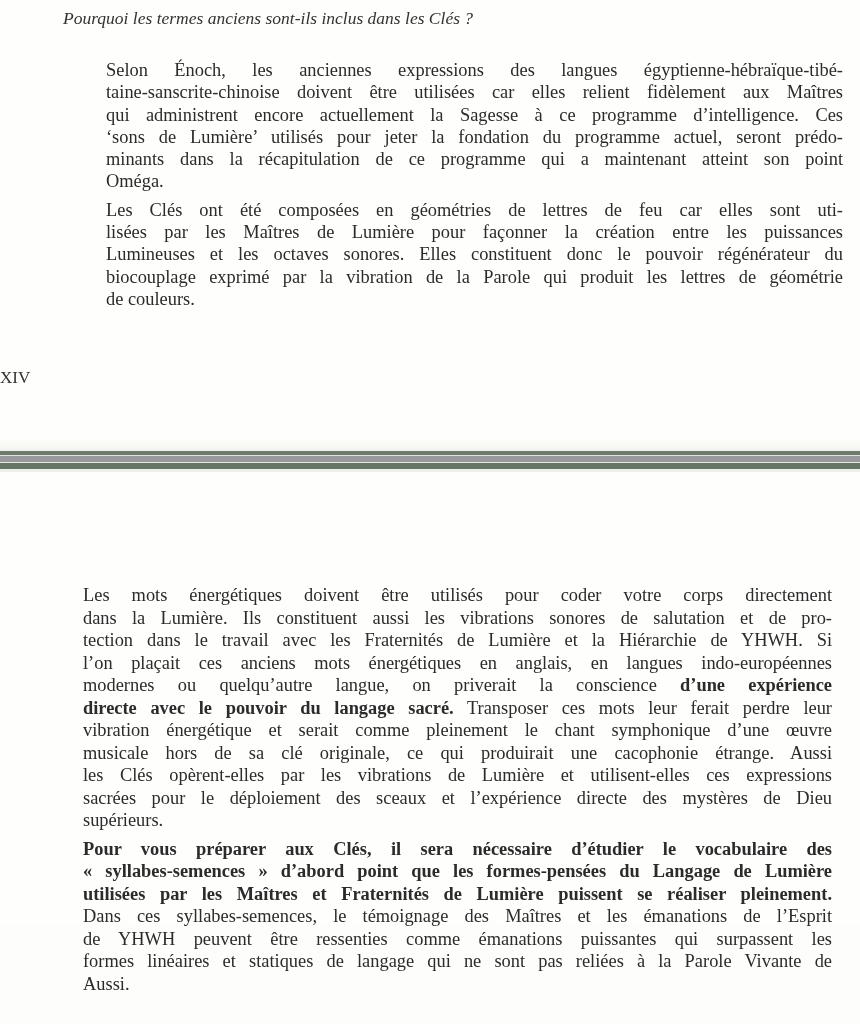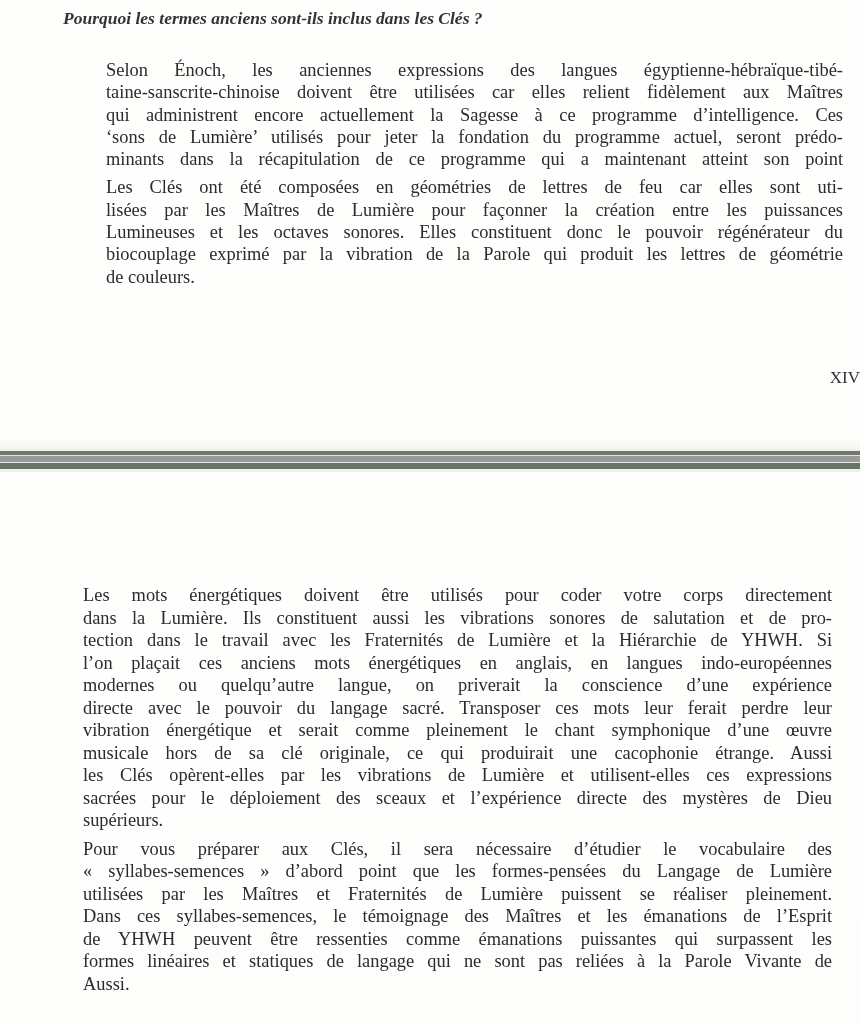--- a/index.html
+++ b/index.html
@@ -14,36 +14,35 @@
     background: #fefefc;
   }
   .page-bottom {
     position: absolute; left: 0; top: 472px; width: 860px; height: 452px;
     background: #fefefd;
   }
   .heading {
     position: absolute; left: 63px; top: 7px;
     font-style: italic; font-size: 17.5px; line-height: 22px;
     color: #333;
-    font-weight: bold;
   }
   .text-block {
     position: absolute; text-align: justify;
     font-size: 18.4px; line-height: 22.3px; color: #2b2b2b;
     hyphens: manual;
   }
   .top-block { left: 63px; top: 53px; width: 786px; }
   .bottom-block { left: 40px; top: 106px; width: 798px; line-height: 22.5px; }
   .para { margin: 6px; text-indent: 37px; }
   .line { display: block; text-align: justify; text-align-last: justify; white-space: nowrap; }
   .line.last { text-align-last: left; }
-  .bold { font-weight: normal; }
+  .bold { font-weight: bold; }
   .page-number {
     position: absolute; left: 0; width: 860px; top: 368px;
-    text-align: right; font-size: 17px; color: #333;
+    text-align: left; font-size: 17px; color: #333;
   }
   .separator {
     position: absolute; left: 0; top: 440px; width: 860px; height: 32px;
     background: linear-gradient(#fbfbf8 0, #f6f7f3 8px, #f0f1ec 10px);
   }
   .band-dark-1 { position: absolute; left: 0; top: 11px; width: 860px; height: 5px; background: #6e7b6c; }
   .band-light-1 { position: absolute; left: 0; top: 15px; width: 860px; height: 1px; background: #e3e4dd; }
   .band-grey { position: absolute; left: 0; top: 16px; width: 860px; height: 6px; background: #9a9a9e; }
   .band-light-2 { position: absolute; left: 0; top: 22px; width: 860px; height: 1px; background: #e8e8e2; }
   .band-dark-2 { position: absolute; left: 0; top: 23px; width: 860px; height: 6px; background: #667565; }
@@ -55,20 +54,21 @@
 <div class="page-top">
   <div class="heading">Pourquoi les termes anciens sont-ils inclus dans les Clés ?</div>
 
   <div class="text-block top-block">
     <p class="para">
       <span class="line">Selon Énoch, les anciennes expressions des langues égyptienne-hébraïque-tibé-</span>
       <span class="line">taine-sanscrite-chinoise doivent être utilisées car elles relient fidèlement aux Maîtres</span>
       <span class="line">qui  administrent encore actuellement la Sagesse à ce programme d’intelligence. Ces</span>
       <span class="line">‘sons de Lumière’ utilisés pour jeter la fondation du programme actuel, seront prédo-</span>
       <span class="line">minants dans la récapitulation de ce programme qui a maintenant atteint son point</span>
+      <span class="line last">Oméga.</span>
     </p>
     <p class="para">
       <span class="line">Les Clés ont été composées en géométries de lettres de feu car elles sont uti-</span>
       <span class="line">lisées par les Maîtres de Lumière pour façonner la création entre les puissances</span>
       <span class="line">Lumineuses et les octaves sonores. Elles constituent donc le pouvoir régénérateur du</span>
       <span class="line">biocouplage exprimé par la vibration de la Parole qui produit les lettres de géométrie</span>
       <span class="line last">de couleurs.</span>
     </p>
   </div>
 

